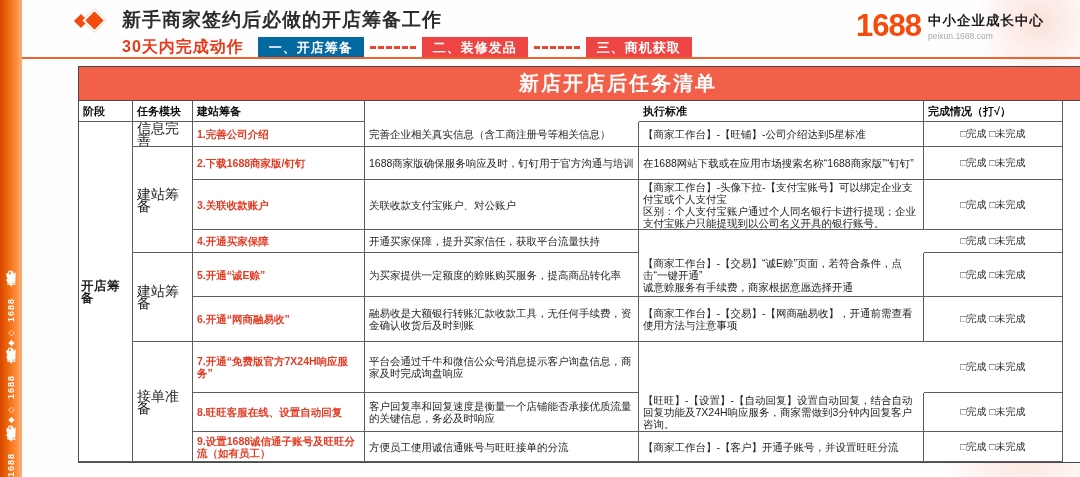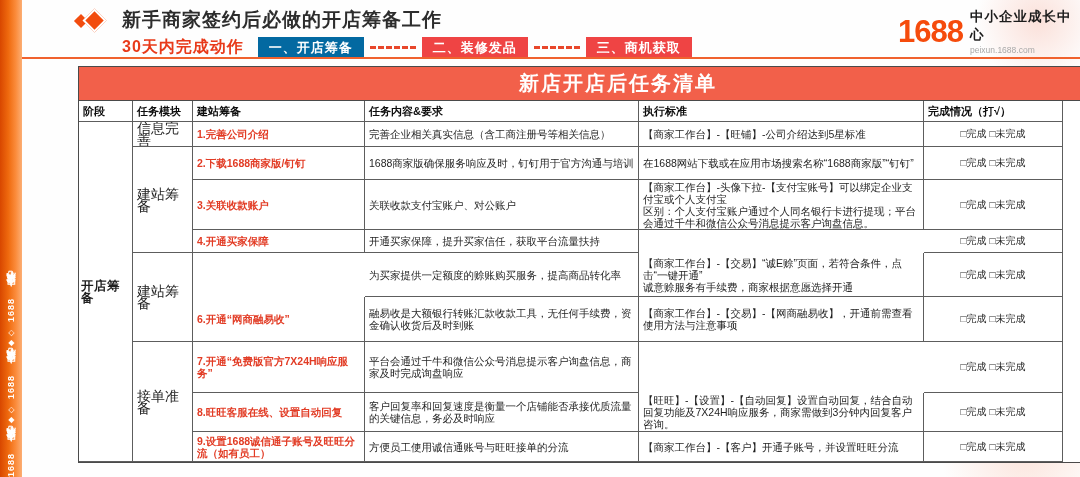--- a/index.html
+++ b/index.html
@@ -38,21 +38,21 @@
     letter-spacing:1px; margin-right:14px; }
   .step-tab { color:#fff; font-size:13px; font-weight:bold; padding:2px 11px;
     white-space:nowrap; letter-spacing:1px; }
   .step-tab.active { background:#0369a1; }
   .step-tab.idle { background:#ef4444; }
   .dash-link { width:46px; border-top:3px dashed #e8472b; margin:0 6px; }
 
   .top-divider { position:absolute; left:22px; top:57px; width:1058px; height:2px;
     background:#f0622e; }
 
-  .logo { position:absolute; left:898px; top:8px; display:flex; align-items:center; }
+  .logo { position:absolute; left:856px; top:8px; display:flex; align-items:center; }
   .logo-brand { font-size:31px; font-weight:900; color:#f54b0c; letter-spacing:-1px;
     margin-right:7px; }
   .logo-right { display:flex; flex-direction:column; }
   .logo-org { font-size:13.5px; font-weight:bold; color:#1c1c1c; letter-spacing:1px; }
   .logo-site { font-size:8.5px; color:#a9a9a9; margin-top:1px; }
 
   
   .table-wrap { position:absolute; left:78px; top:66px; width:1080px;
     border:1px solid #4a4a4a; background:#fff; }
   .banner { height:34px; background:#f2604a; color:#fff; display:flex;
@@ -115,21 +115,20 @@
   </span>
 </div>
 
 <div class="table-wrap">
   <div class="banner">新店开店后任务清单</div>
   <div class="grid">
 
     <div class="c h" style="grid-row:1;grid-column:1">阶段</div>
     <div class="c h" style="grid-row:1;grid-column:2">任务模块</div>
     <div class="c h" style="grid-row:1;grid-column:3">建站筹备</div>
-    <div class="c h" style="grid-row:1;grid-column:4">任务内容&amp;要求</div>
     <div class="c h" style="grid-row:1;grid-column:5">执行标准</div>
     <div class="c h" style="grid-row:1;grid-column:6">完成情况（打√）</div>
 
     <div class="c stage" style="grid-row:2/11;grid-column:1">开店筹备</div>
     <div class="c mod" style="grid-row:2;grid-column:2">信息完善</div>
     <div class="c mod" style="grid-row:3/6;grid-column:2">建站筹备</div>
     <div class="c mod" style="grid-row:6/8;grid-column:2">建站筹备</div>
     <div class="c mod" style="grid-row:8/11;grid-column:2">接单准备</div>
 
     <div class="c topic" style="grid-row:2;grid-column:3">1.完善公司介绍</div>
@@ -138,27 +137,28 @@
     <div class="c status" style="grid-row:2;grid-column:6">□完成 □未完成</div>
 
     <div class="c topic" style="grid-row:3;grid-column:3">2.下载1688商家版/钉钉</div>
     <div class="c" style="grid-row:3;grid-column:4">1688商家版确保服务响应及时，钉钉用于官方沟通与培训</div>
     <div class="c std" style="grid-row:3;grid-column:5">在1688网站下载或在应用市场搜索名称“1688商家版”“钉钉”</div>
     <div class="c status" style="grid-row:3;grid-column:6">□完成 □未完成</div>
 
     <div class="c topic" style="grid-row:4;grid-column:3">3.关联收款账户</div>
     <div class="c" style="grid-row:4;grid-column:4">关联收款支付宝账户、对公账户</div>
     <div class="c std" style="grid-row:4;grid-column:5">【商家工作台】-头像下拉-【支付宝账号】可以绑定企业支付宝或个人支付宝
-区别：个人支付宝账户通过个人同名银行卡进行提现；平台会通过千牛和微信公众号消息提示客户询盘信息。</div>
+区别：个人支付宝账户通过个人同名银行卡进行提现；企业支付宝账户只能提现到以公司名义开具的银行账号。</div>
     <div class="c status" style="grid-row:4;grid-column:6">□完成 □未完成</div>
 
     <div class="c topic" style="grid-row:5;grid-column:3">4.开通买家保障</div>
     <div class="c" style="grid-row:5;grid-column:4">开通买家保障，提升买家信任，获取平台流量扶持</div>
     <div class="c status" style="grid-row:5;grid-column:6">□完成 □未完成</div>
 
+    <div class="c topic" style="grid-row:6;grid-column:3">5.开通“诚E赊”</div>
     <div class="c" style="grid-row:6;grid-column:4">为买家提供一定额度的赊账购买服务，提高商品转化率</div>
     <div class="c std" style="grid-row:6;grid-column:5">【商家工作台】-【交易】“诚E赊”页面，若符合条件，点击“一键开通”
 诚意赊服务有手续费，商家根据意愿选择开通</div>
     <div class="c status" style="grid-row:6;grid-column:6">□完成 □未完成</div>
 
     <div class="c topic" style="grid-row:7;grid-column:3">6.开通“网商融易收”</div>
     <div class="c" style="grid-row:7;grid-column:4">融易收是大额银行转账汇款收款工具，无任何手续费，资金确认收货后及时到账</div>
     <div class="c std" style="grid-row:7;grid-column:5">【商家工作台】-【交易】-【网商融易收】，开通前需查看使用方法与注意事项</div>
     <div class="c status" style="grid-row:7;grid-column:6">□完成 □未完成</div>
 

